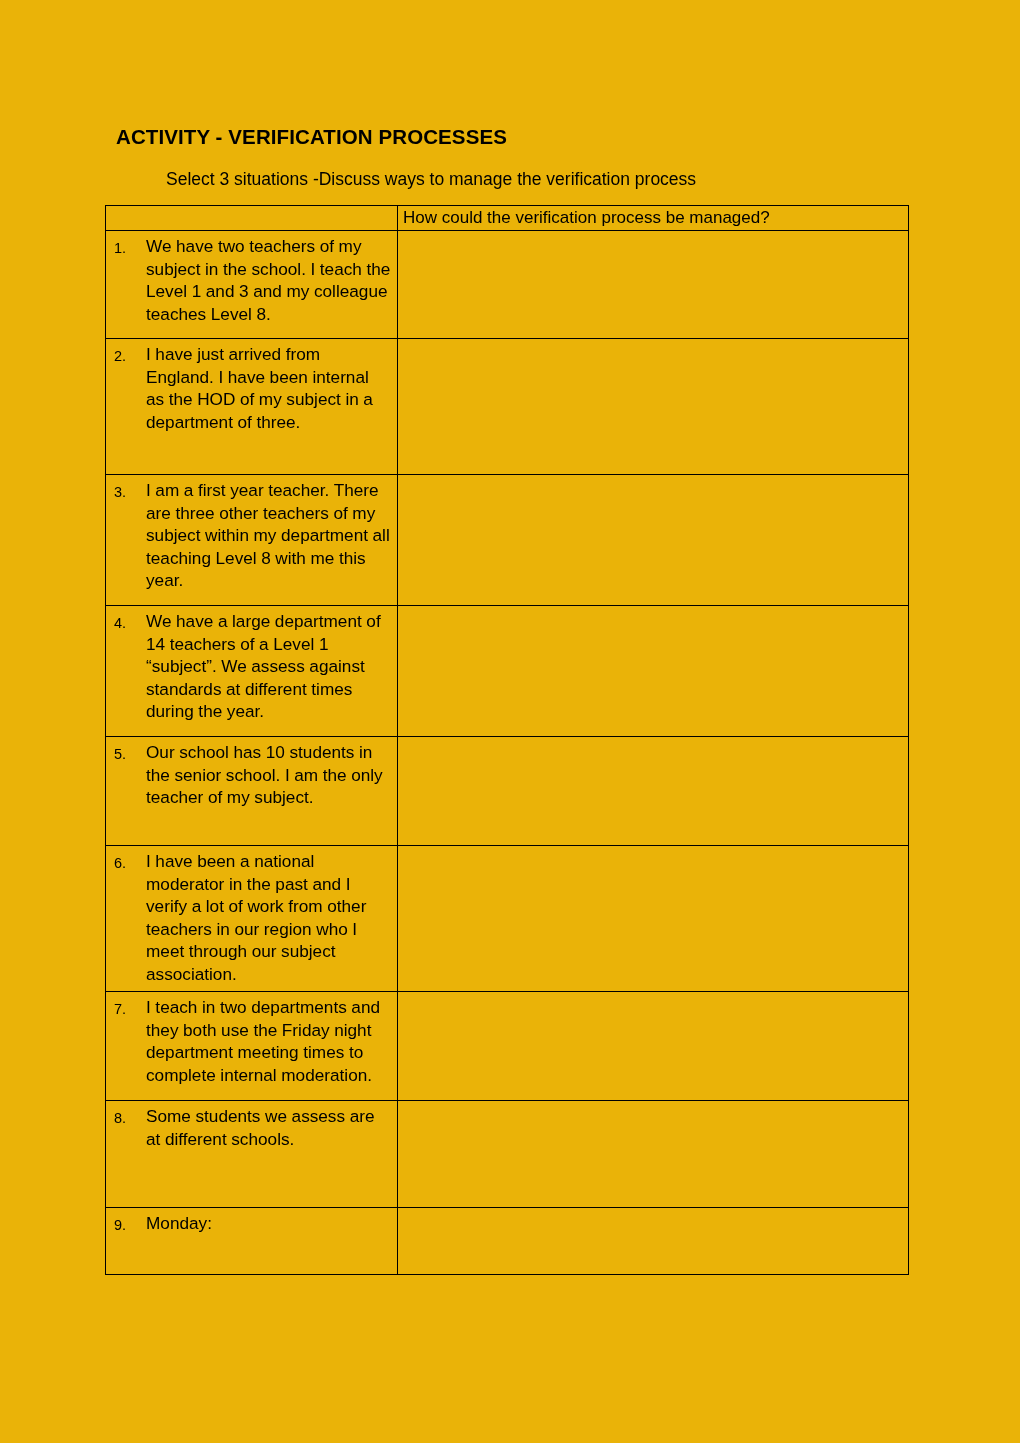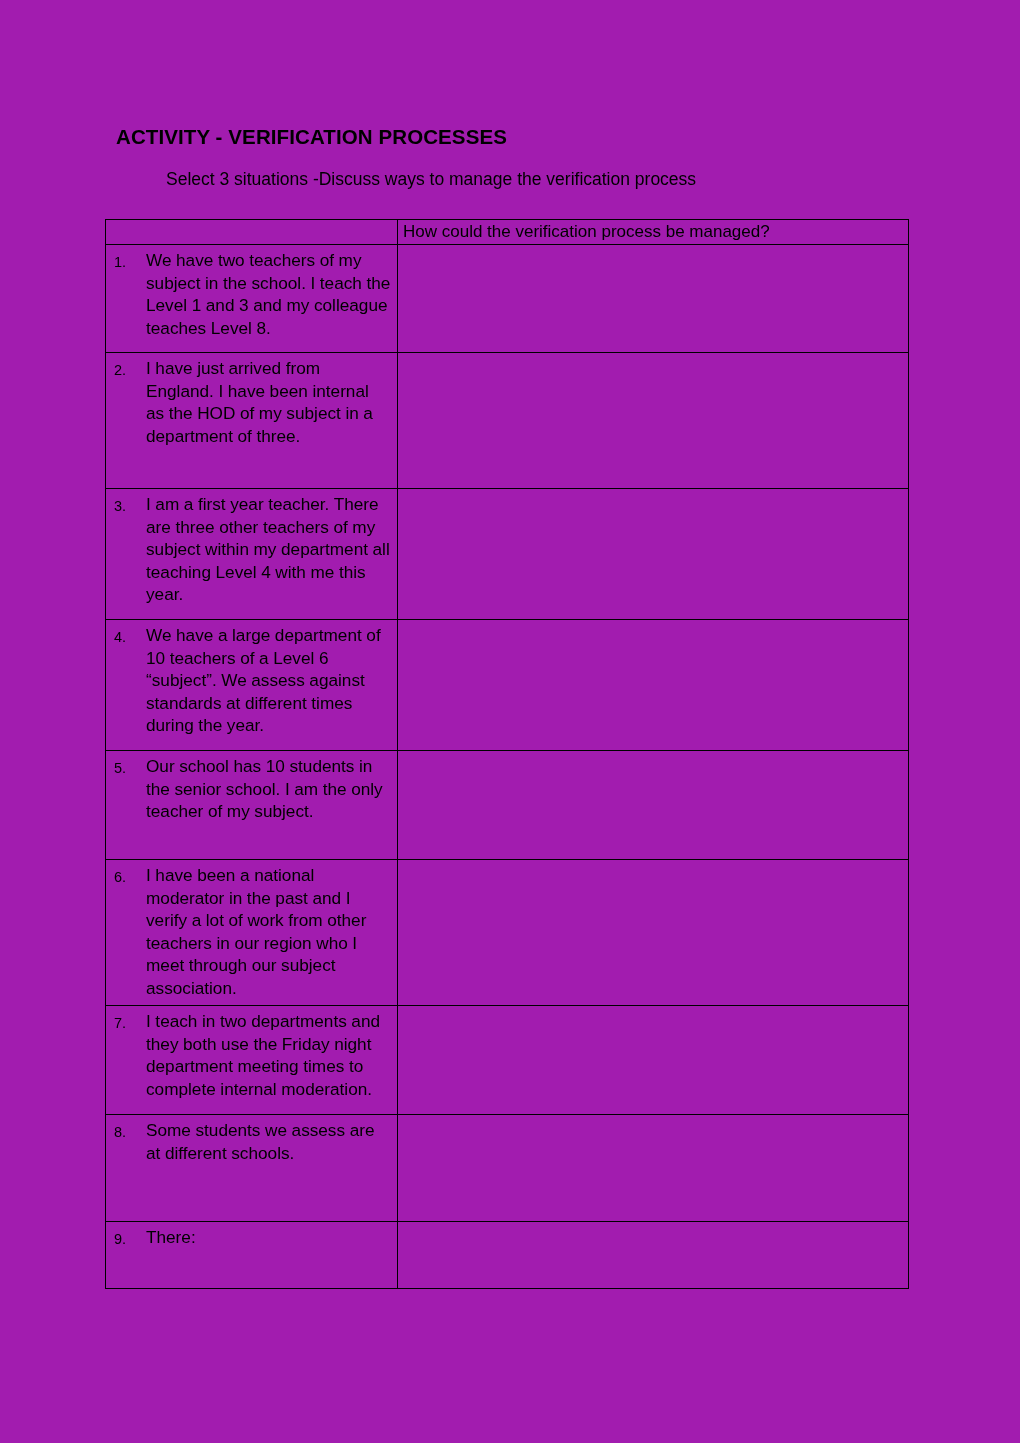--- a/index.html
+++ b/index.html
@@ -14,21 +14,21 @@
     font-family: "Liberation Sans", sans-serif;
     color: #000000;
     -webkit-font-smoothing: antialiased;
   }
   .page {
     position: absolute;
     left: 0;
     top: 0;
     width: 1020px;
     height: 1443px;
-    background: #a21caf;
+    background: #eab308;
     overflow: hidden;
   }
   .doc-title {
     position: absolute;
     left: 116px;
     top: 124px;
     font-size: 20.5px;
     font-weight: bold;
     letter-spacing: 0.1px;
     line-height: 26px;
@@ -41,21 +41,21 @@
     top: 168px;
     font-size: 17.5px;
     font-weight: normal;
     line-height: 22px;
     white-space: nowrap;
     margin-left: 47px;
   }
   table.situations {
     position: absolute;
     left: 105px;
-    top: 219px;
+    top: 205px;
     width: 801px;
     border-collapse: collapse;
     table-layout: fixed;
   }
   table.situations td {
     border: 1.6px solid #000000;
     vertical-align: top;
     padding: 0;
   }
   td.col-left {
@@ -137,33 +137,33 @@
         </td>
         <td class="col-right">
           <div class="answer-cell"></div>
         </td>
       </tr>
 
       <tr>
         <td class="col-left" style="height:130px">
           <div class="item">
             <span class="item-num">3.</span>
-            <div class="item-text">I am a first year teacher. There are three other teachers of my subject within my department all teaching Level 4 with me this year.</div>
+            <div class="item-text">I am a first year teacher. There are three other teachers of my subject within my department all teaching Level 8 with me this year.</div>
           </div>
         </td>
         <td class="col-right">
           <div class="answer-cell"></div>
         </td>
       </tr>
 
       <tr>
         <td class="col-left" style="height:130px">
           <div class="item">
             <span class="item-num">4.</span>
-            <div class="item-text">We have a large department of 10 teachers of a Level 6 “subject”. We assess against standards at different times during the year.</div>
+            <div class="item-text">We have a large department of 14 teachers of a Level 1 “subject”. We assess against standards at different times during the year.</div>
           </div>
         </td>
         <td class="col-right">
           <div class="answer-cell"></div>
         </td>
       </tr>
 
       <tr>
         <td class="col-left" style="height:108px">
           <div class="item">
@@ -209,21 +209,21 @@
         </td>
         <td class="col-right">
           <div class="answer-cell"></div>
         </td>
       </tr>
 
       <tr>
         <td class="col-left" style="height:66px">
           <div class="item">
             <span class="item-num">9.</span>
-            <div class="item-text">There:</div>
+            <div class="item-text">Monday:</div>
           </div>
         </td>
         <td class="col-right">
           <div class="answer-cell"></div>
         </td>
       </tr>
     </tbody>
   </table>
 
 </div>

